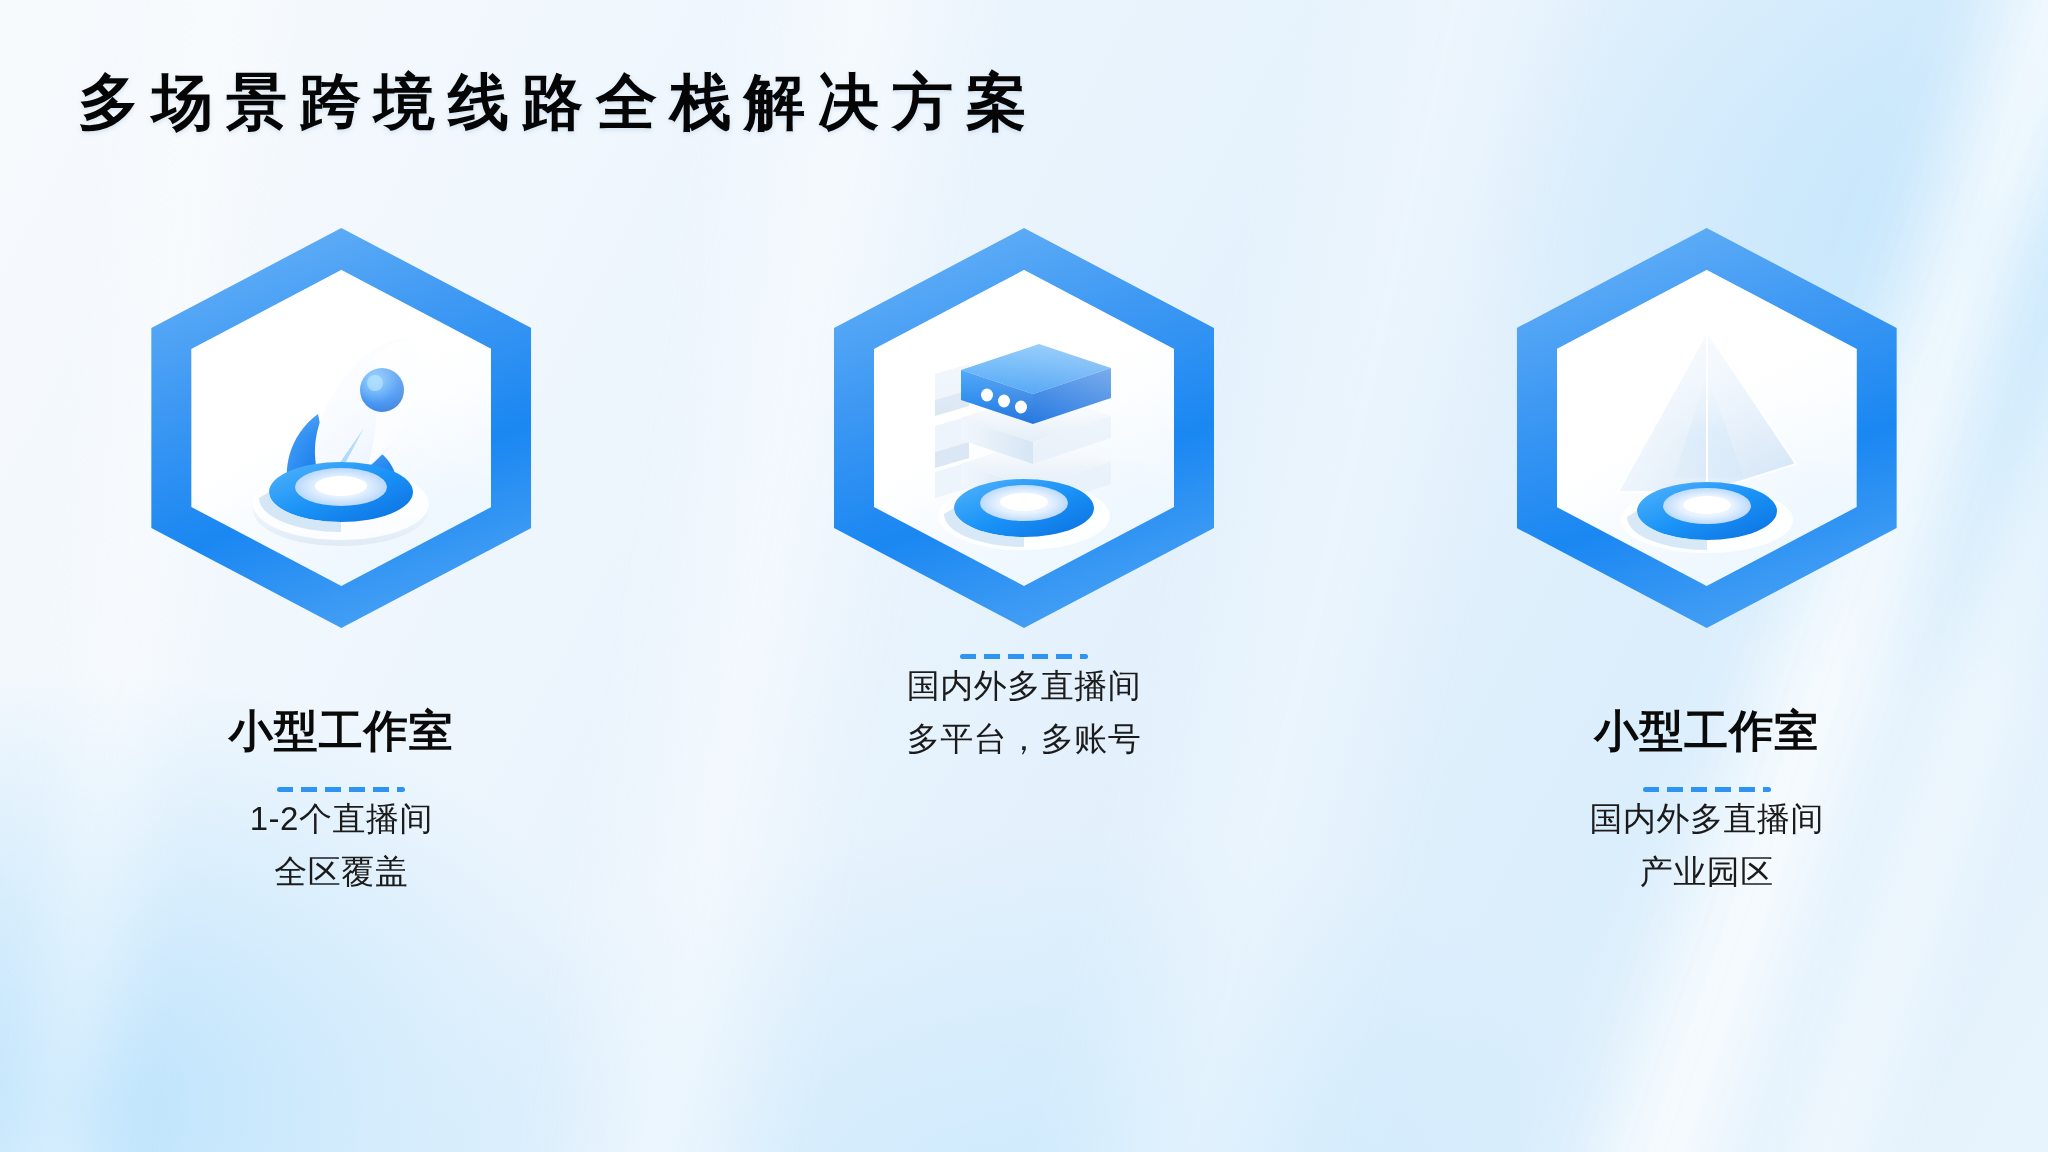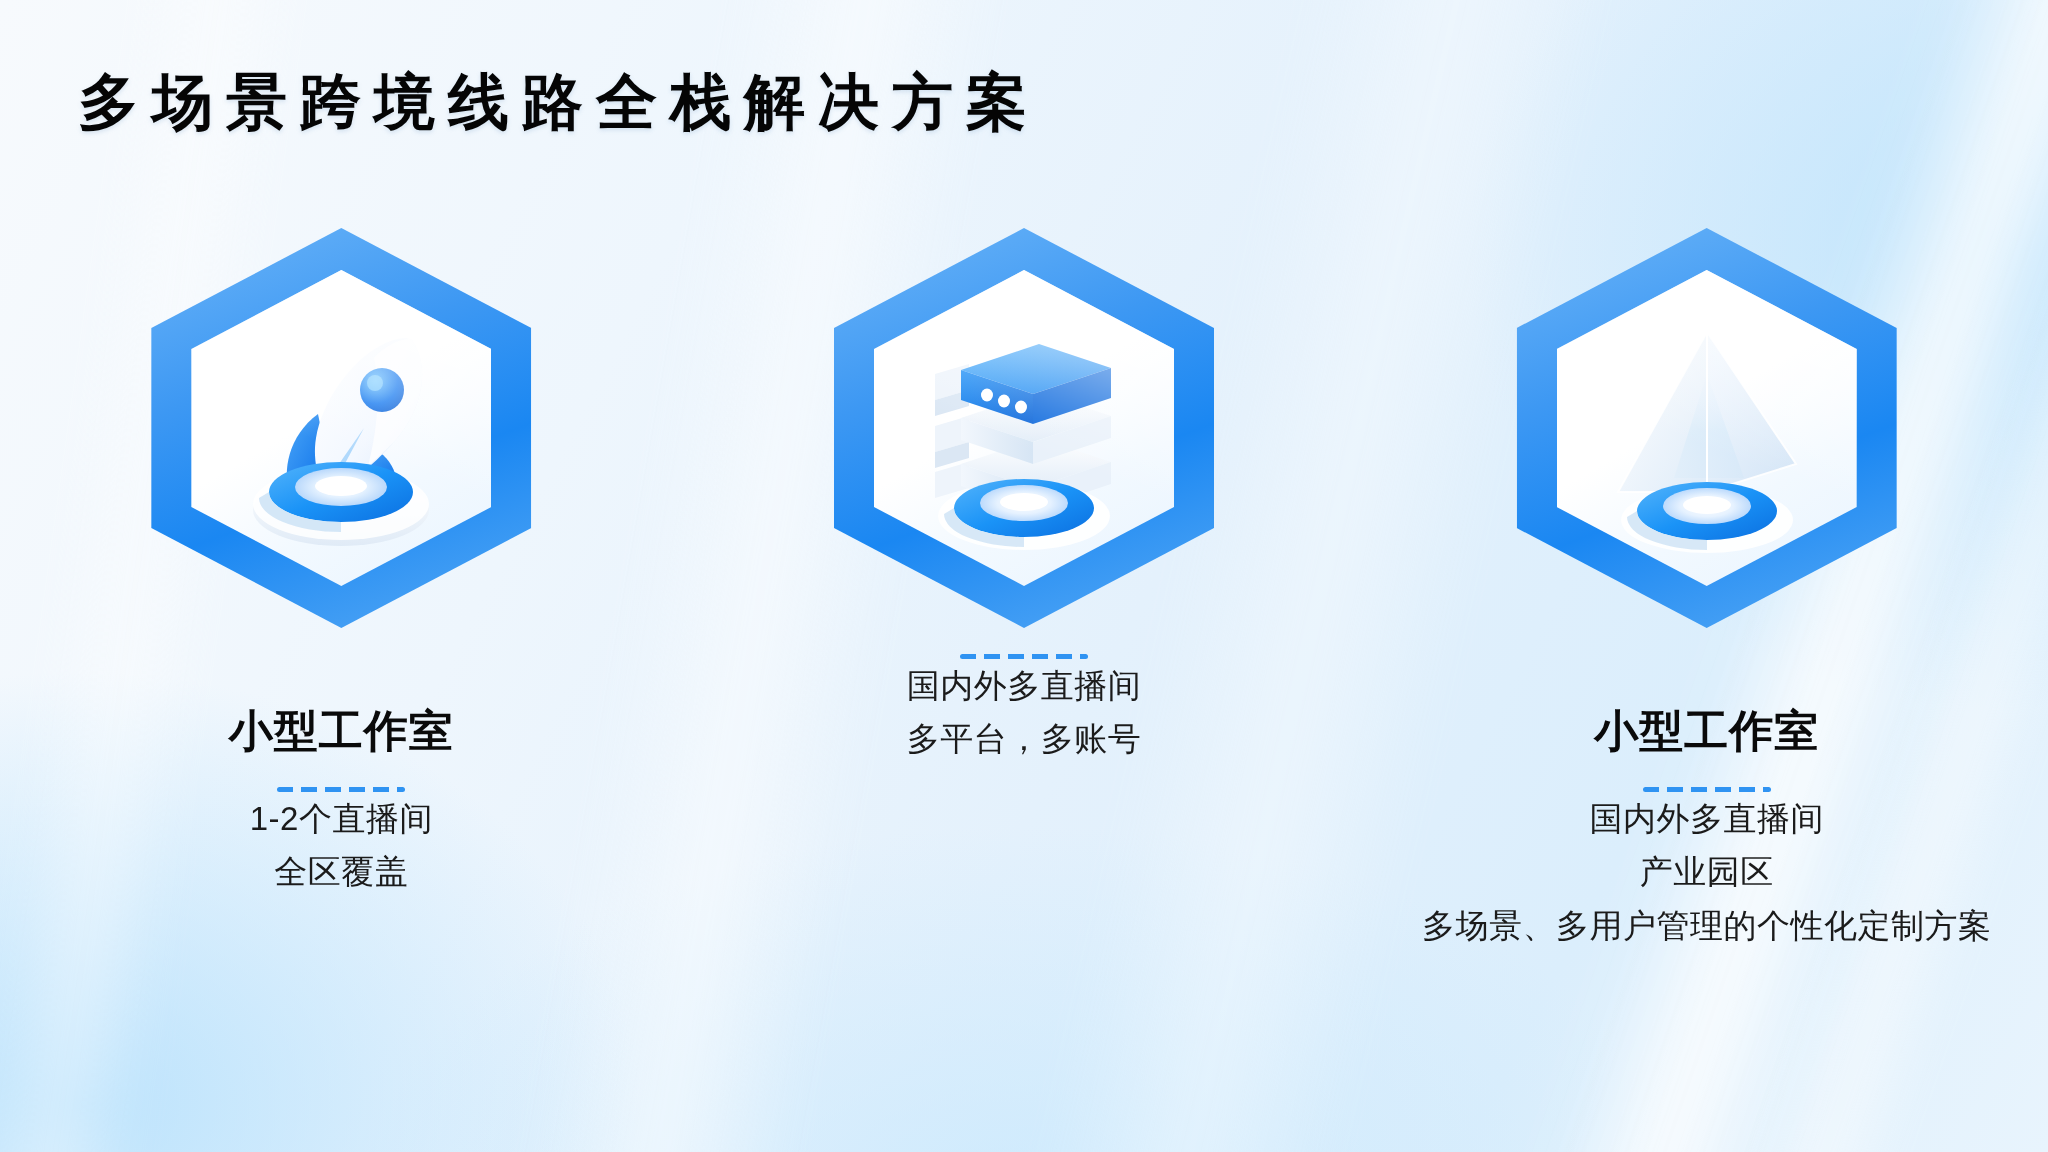--- a/index.html
+++ b/index.html
@@ -324,18 +324,17 @@
             <path d="M55 215 a70 29 0 0 0 70 29 l0 10 a80 33 0 0 1 -80 -33 Z" fill="#d3e5f6" opacity=".9"></path>
           </svg>
         </div>
         <div class="hex-gloss"></div>
       </div>
       <div class="card-title">小型工作室</div>
       <div class="divider"></div>
       <div class="card-lines">
         <p>国内外多直播间</p>
         <p>产业园区</p>
-        <p>多场景、多用户管理的个性化定制方案</p>
       </div>
     </div>
 
   </div>
 </div>
 
 </body></html>

